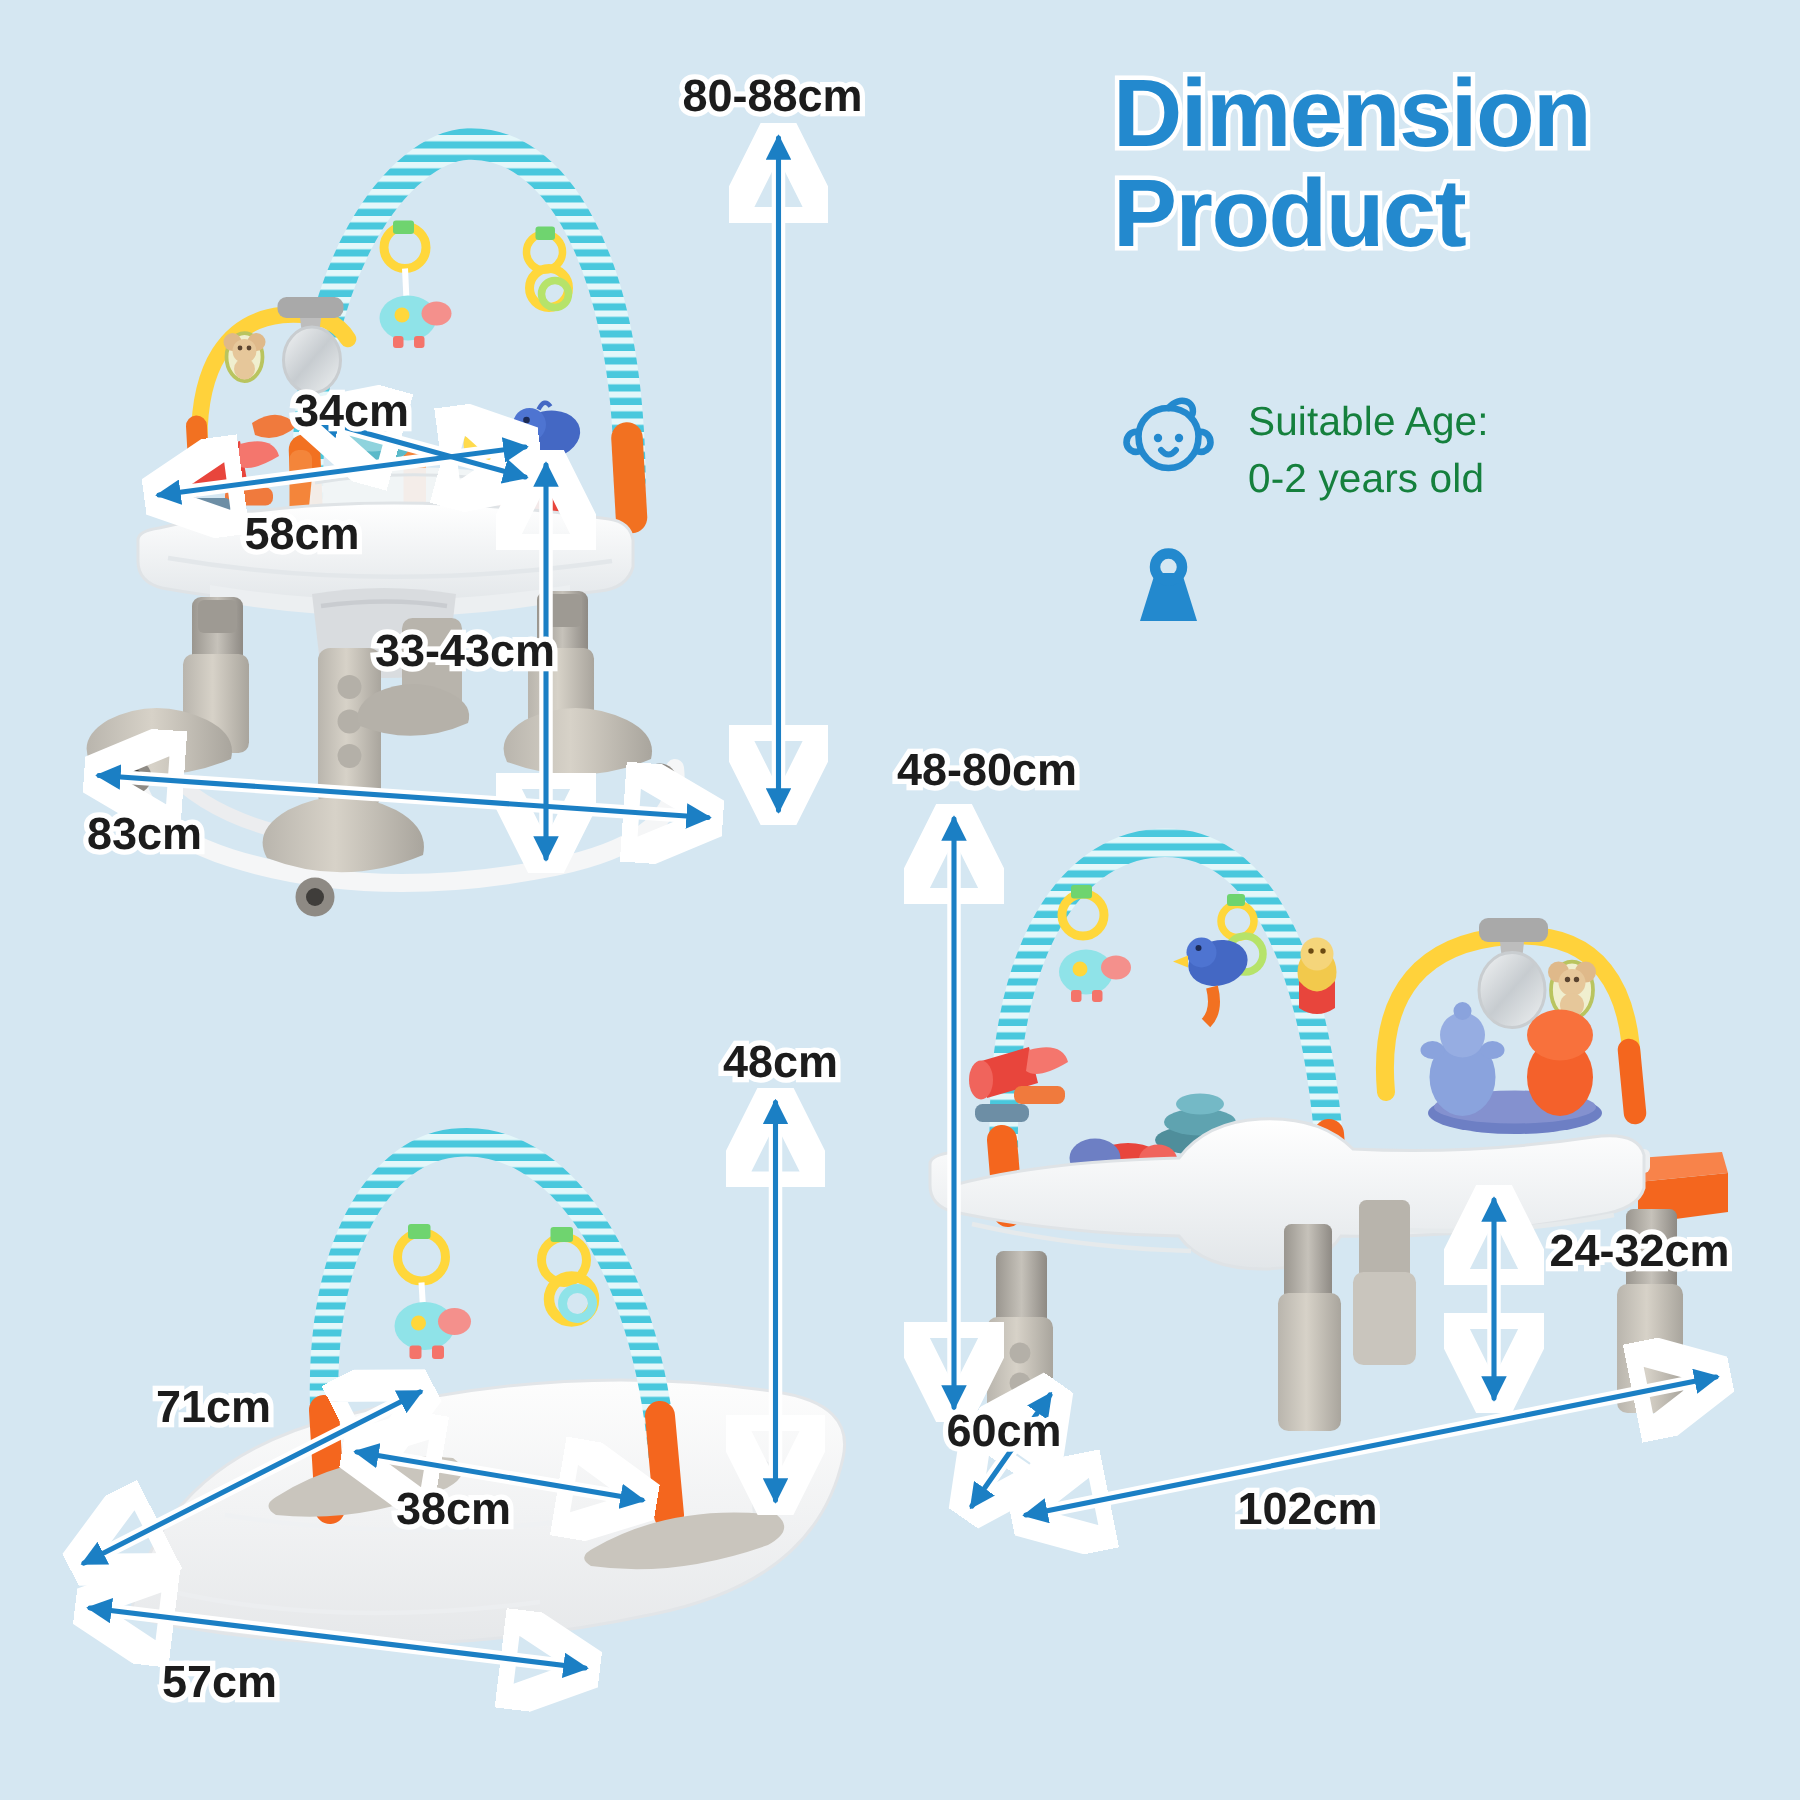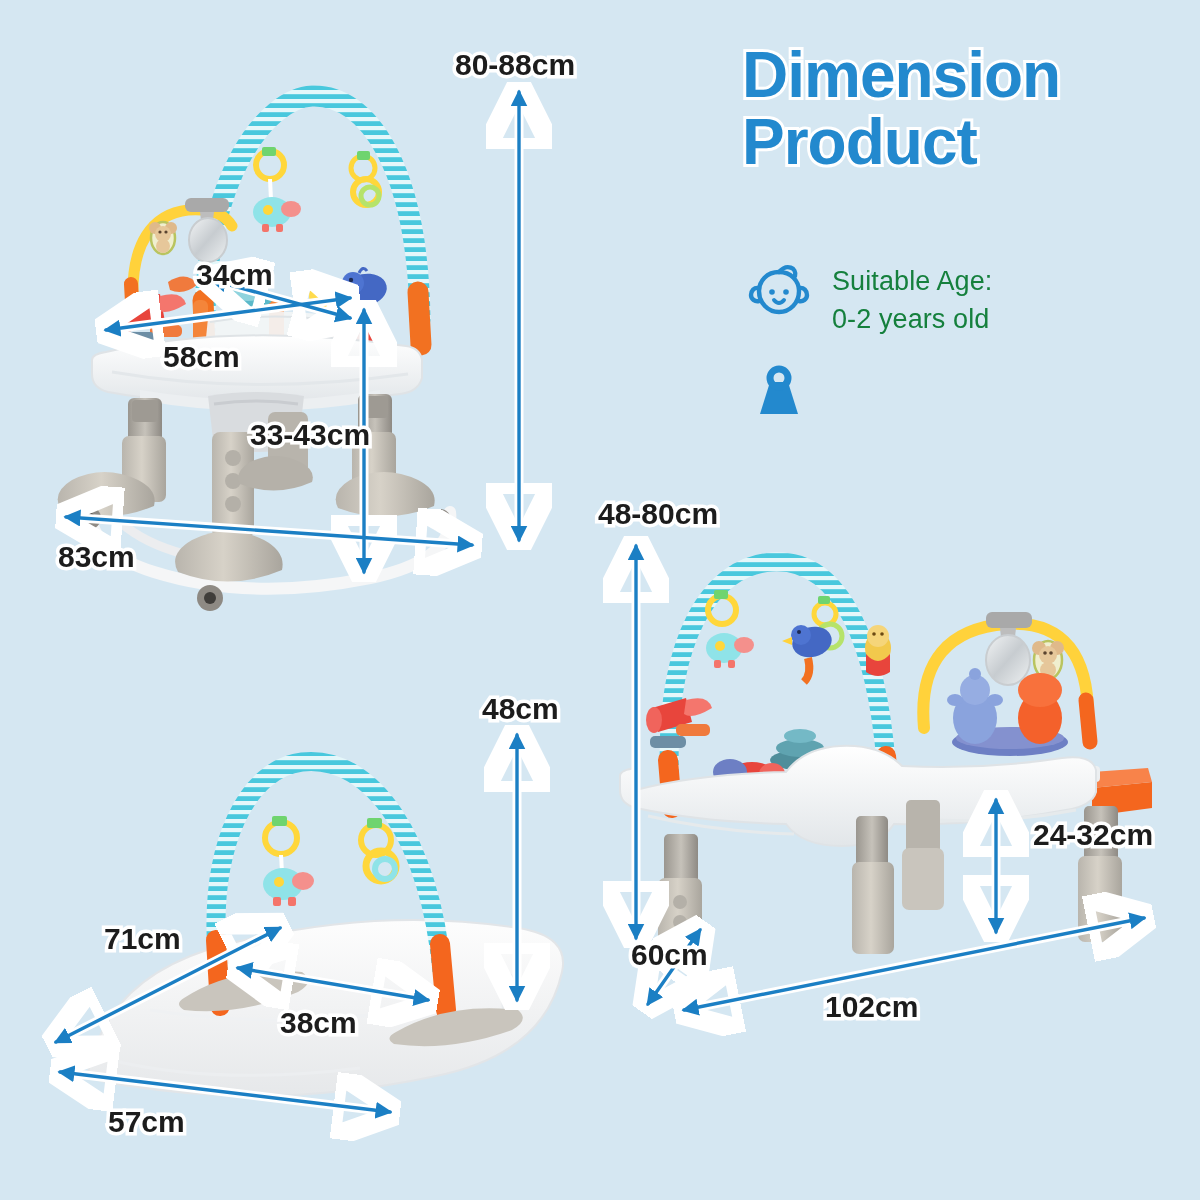--- a/index.html
+++ b/index.html
@@ -362,21 +362,21 @@
 
   <div id="txt">
     <div class="dlabel" style="left:455px;top:48px;">80-88cm</div>
     <div class="dlabel" style="left:196px;top:258px;">34cm</div>
     <div class="dlabel" style="left:163px;top:340px;">58cm</div>
     <div class="dlabel" style="left:250px;top:418px;">33-43cm</div>
     <div class="dlabel" style="left:58px;top:540px;text-align:right;">83cm</div>
 
     <div class="dlabel" style="left:482px;top:692px;">48cm</div>
     <div class="dlabel" style="left:104px;top:922px;">71cm</div>
-    <div class="dlabel" style="left:280px;top:990px;margin-top:16px;">38cm</div>
+    <div class="dlabel" style="left:264px;top:990px;">38cm</div>
     <div class="dlabel" style="left:108px;top:1105px;text-align:center;">57cm</div>
 
     <div class="dlabel" style="left:598px;top:497px;">48-80cm</div>
     <div class="dlabel" style="left:631px;top:938px;">60cm</div>
     <div class="dlabel" style="left:1033px;top:818px;">24-32cm</div>
     <div class="dlabel" style="left:825px;top:990px;">102cm</div>
   </div>
 
   <div id="title-block" class="panel">
     <div class="title-line">Dimension</div>

